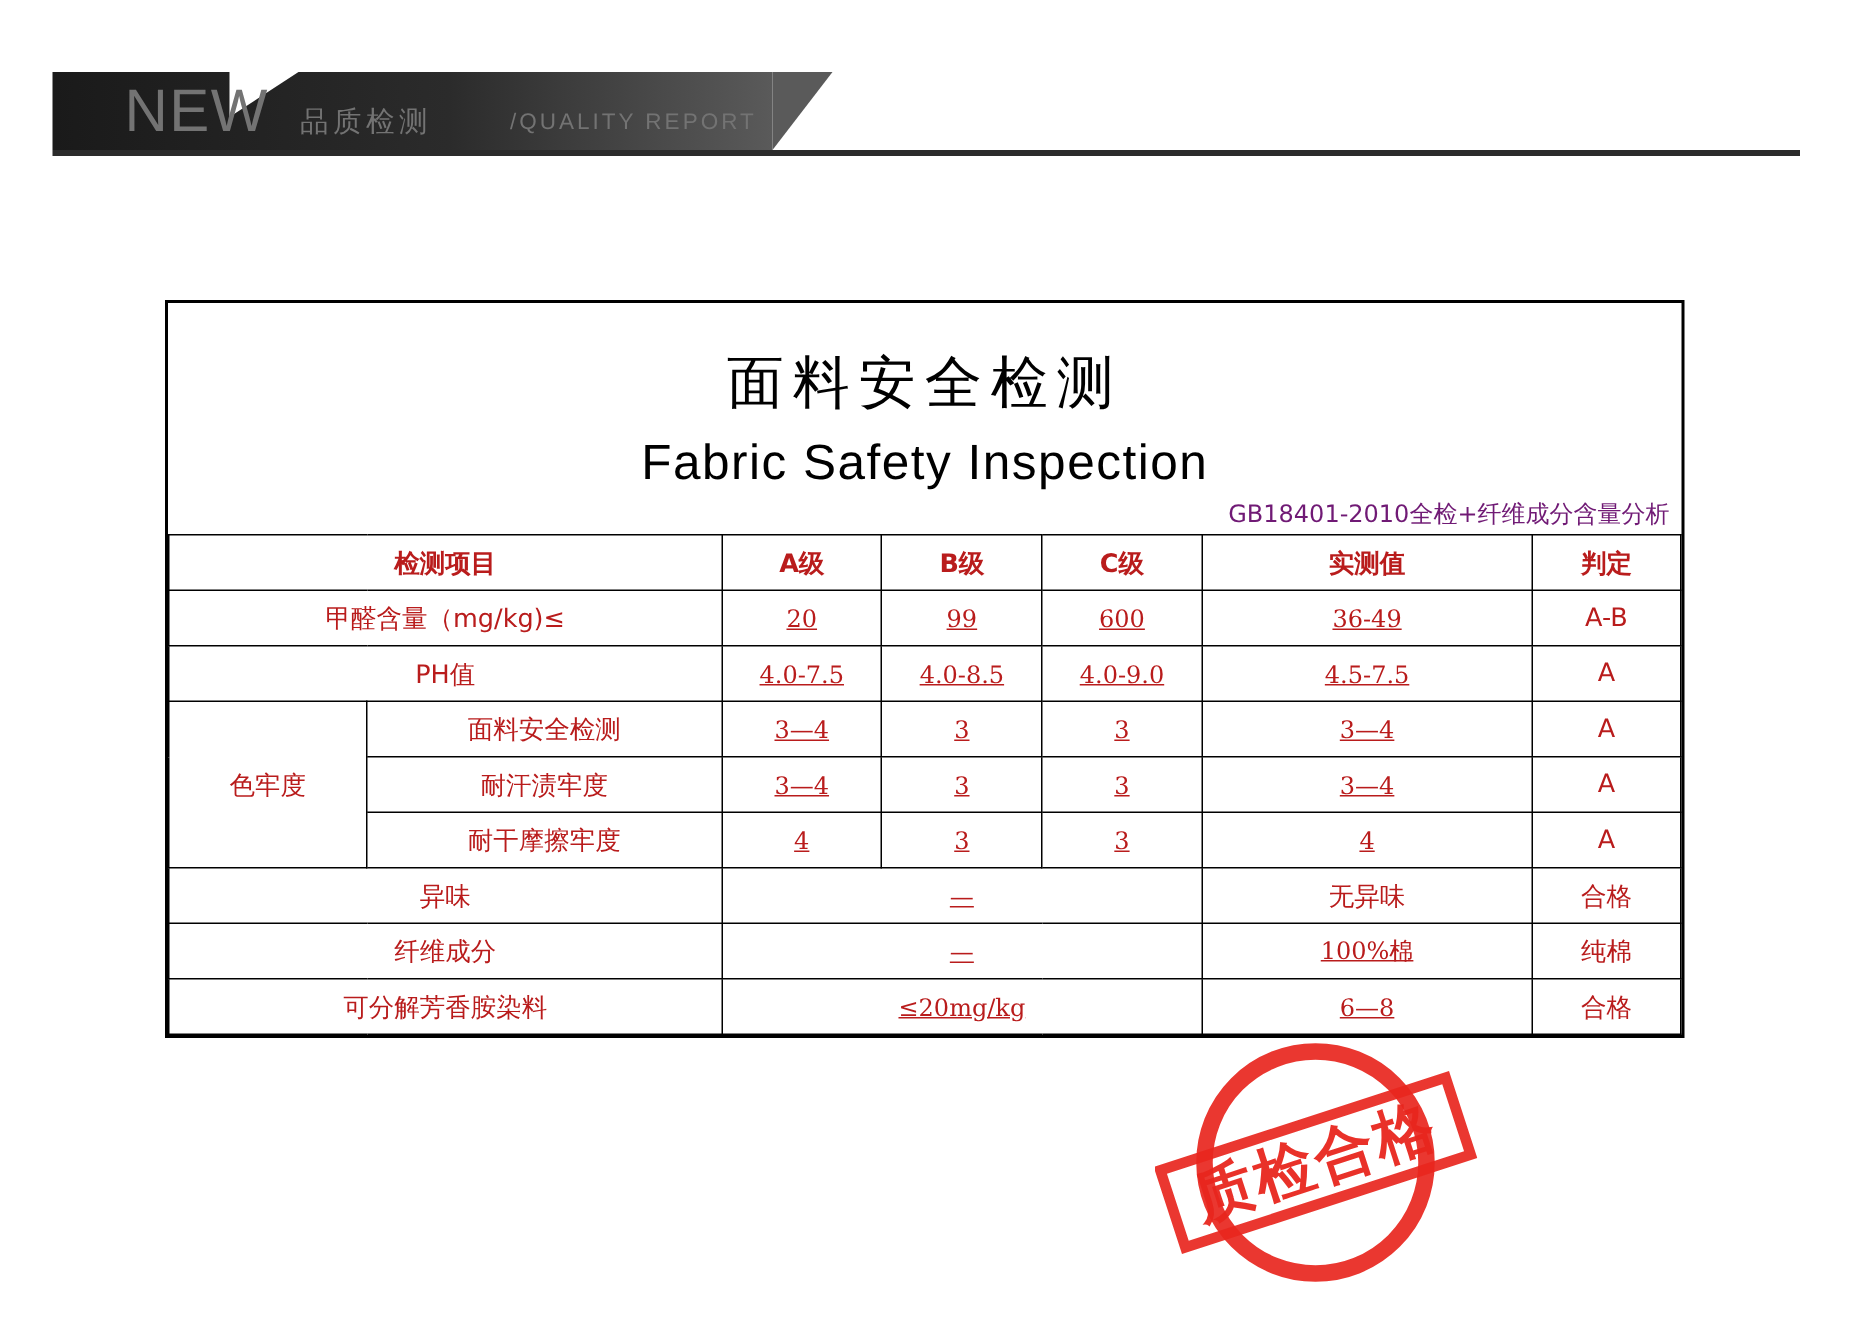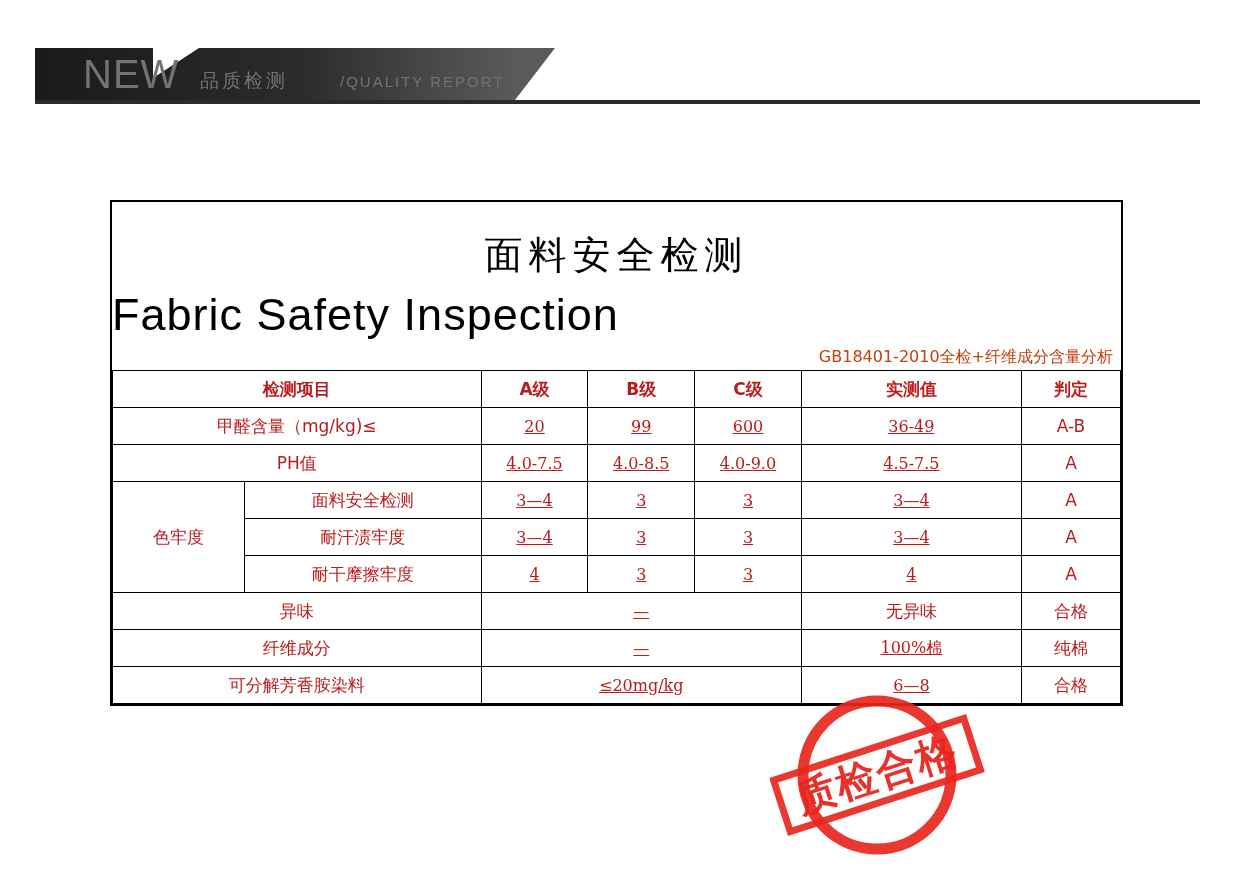--- a/index.html
+++ b/index.html
@@ -97,33 +97,34 @@
   }
   .title-cn {
     text-align: center;
     font-size: 38px;
     letter-spacing: 6px;
     margin-top: 28px;
     font-family: "DejaVu Sans", sans-serif;
     color: #000;
   }
   .title-en {
-    font-size: 45px;
+    text-align: center;
+    font-size: 33px;
     letter-spacing: 1px;
     margin-top: 8px;
     margin-bottom: 6px;
     color: #000;
     font-family: "Liberation Sans", sans-serif;
   }
   .std-line {
     text-align: right;
     font-size: 16px;
     padding-right: 8px;
     padding-bottom: 2px;
-    color: #c2410c;
+    color: #701a75;
     font-family: "DejaVu Sans", sans-serif;
   }
 
   table.report-table {
     width: 100%;
     border-collapse: collapse;
     table-layout: fixed;
     font-family: "DejaVu Sans", sans-serif;
     color: #b91c1c;
   }

